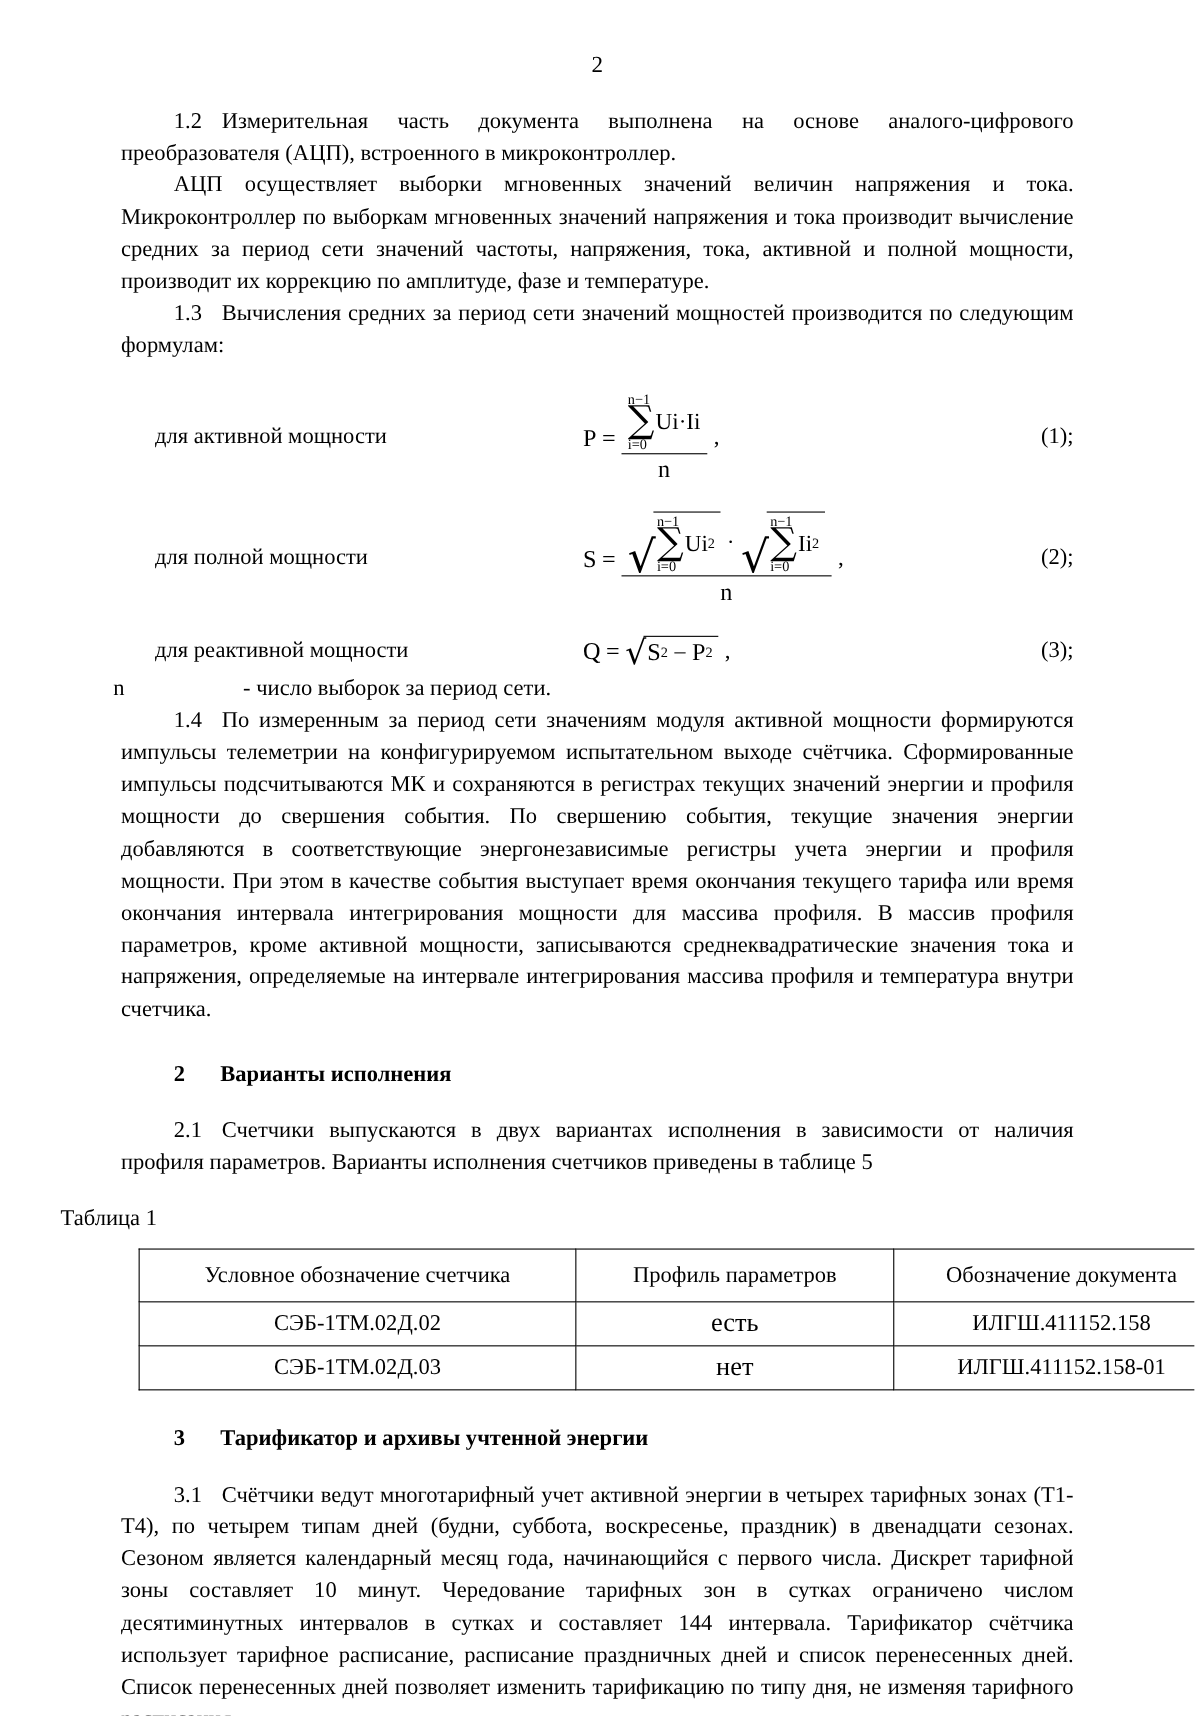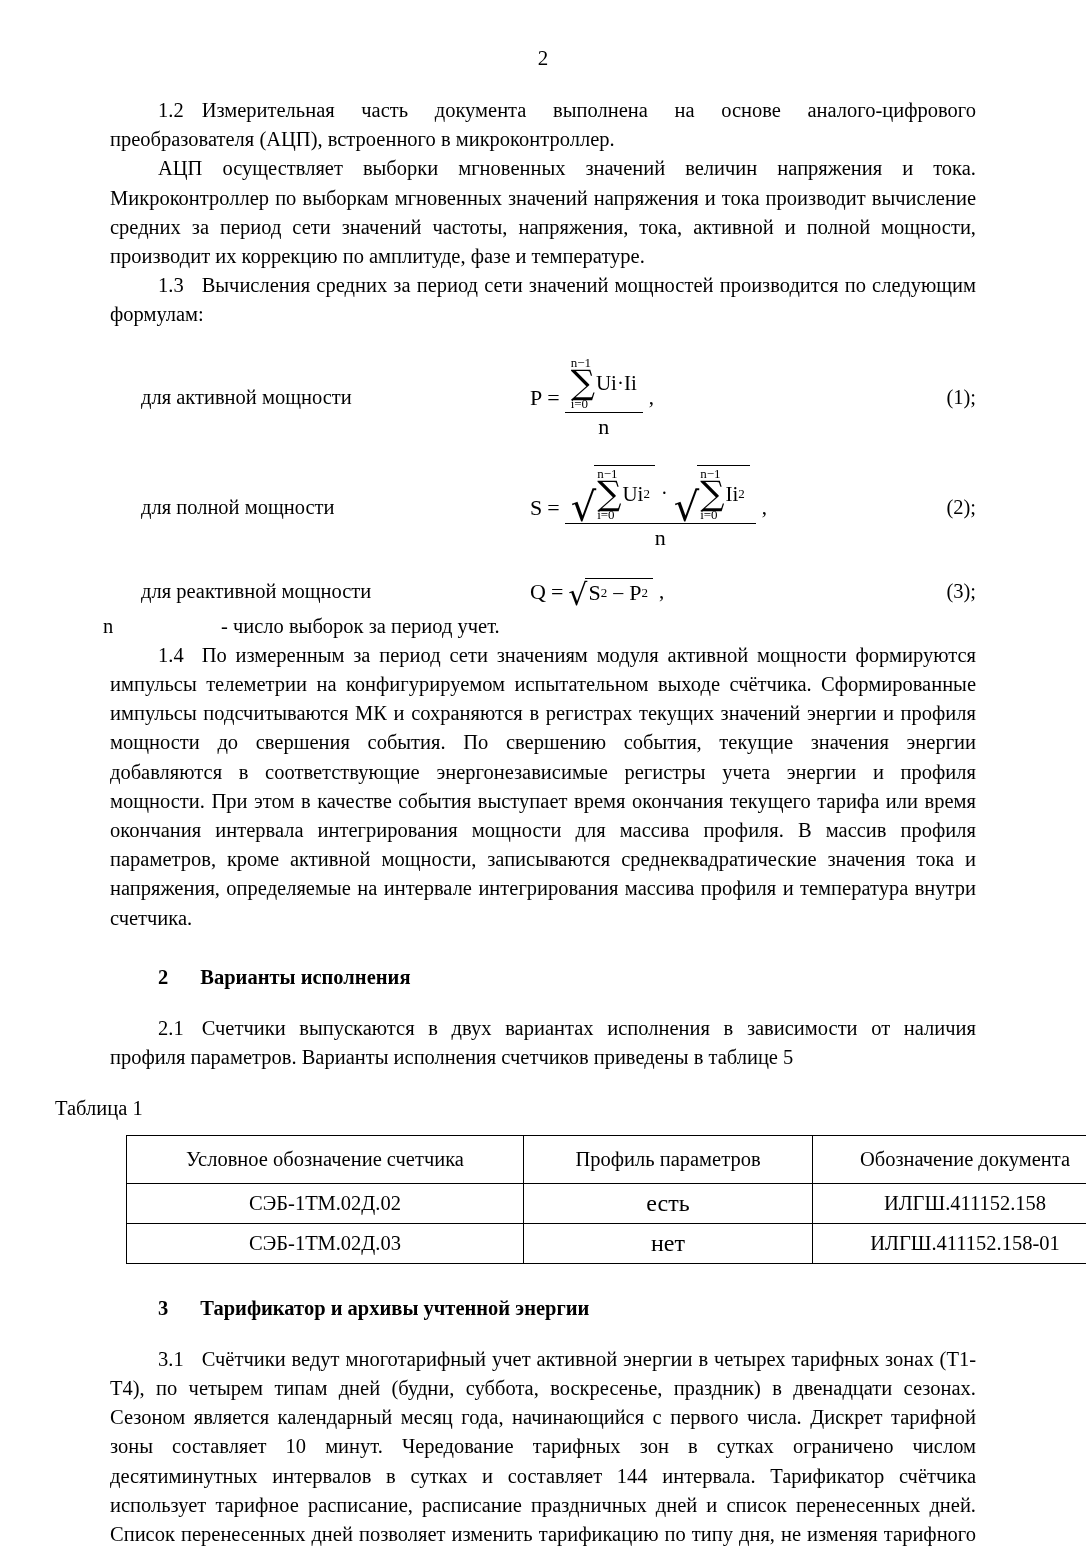--- a/index.html
+++ b/index.html
@@ -302,21 +302,21 @@
           </span>
         </span>
         <span class="comma-tail">,</span>
       </span>
       <span class="f-eqno">(3);</span>
     </div>
 
     <div class="where-row" style="margin-left:-55px;">
       <span class="where-kw"></span>
       <span class="where-sym">n</span>
-      <span class="where-def">- число выборок за период учет.</span>
+      <span class="where-def">- число выборок за период сети.</span>
     </div>
 
     <p class="para"><span class="num">1.4</span><span>По измеренным за период сети значениям модуля активной мощности формируются импульсы телеметрии на конфигурируемом испытательном выходе счётчика. Сформированные импульсы подсчитываются МК и сохраняются в  регистрах  текущих значений энергии и профиля мощности до свершения события. По свершению события, текущие значения энергии добавляются в соответствующие энергонезависимые регистры учета энергии и профиля мощности. При этом в качестве события выступает время окончания текущего тарифа или время окончания интервала интегрирования мощности для массива профиля. В массив профиля параметров, кроме активной мощности, записываются среднеквадратические значения тока и напряжения, определяемые на интервале интегрирования массива профиля и температура внутри счетчика.</span></p>
 
     <div class="gap-lg"></div>
 
     <div class="heading"><span class="hnum">2</span><span>Варианты исполнения</span></div>
 
     <div class="gap-md"></div>
 

